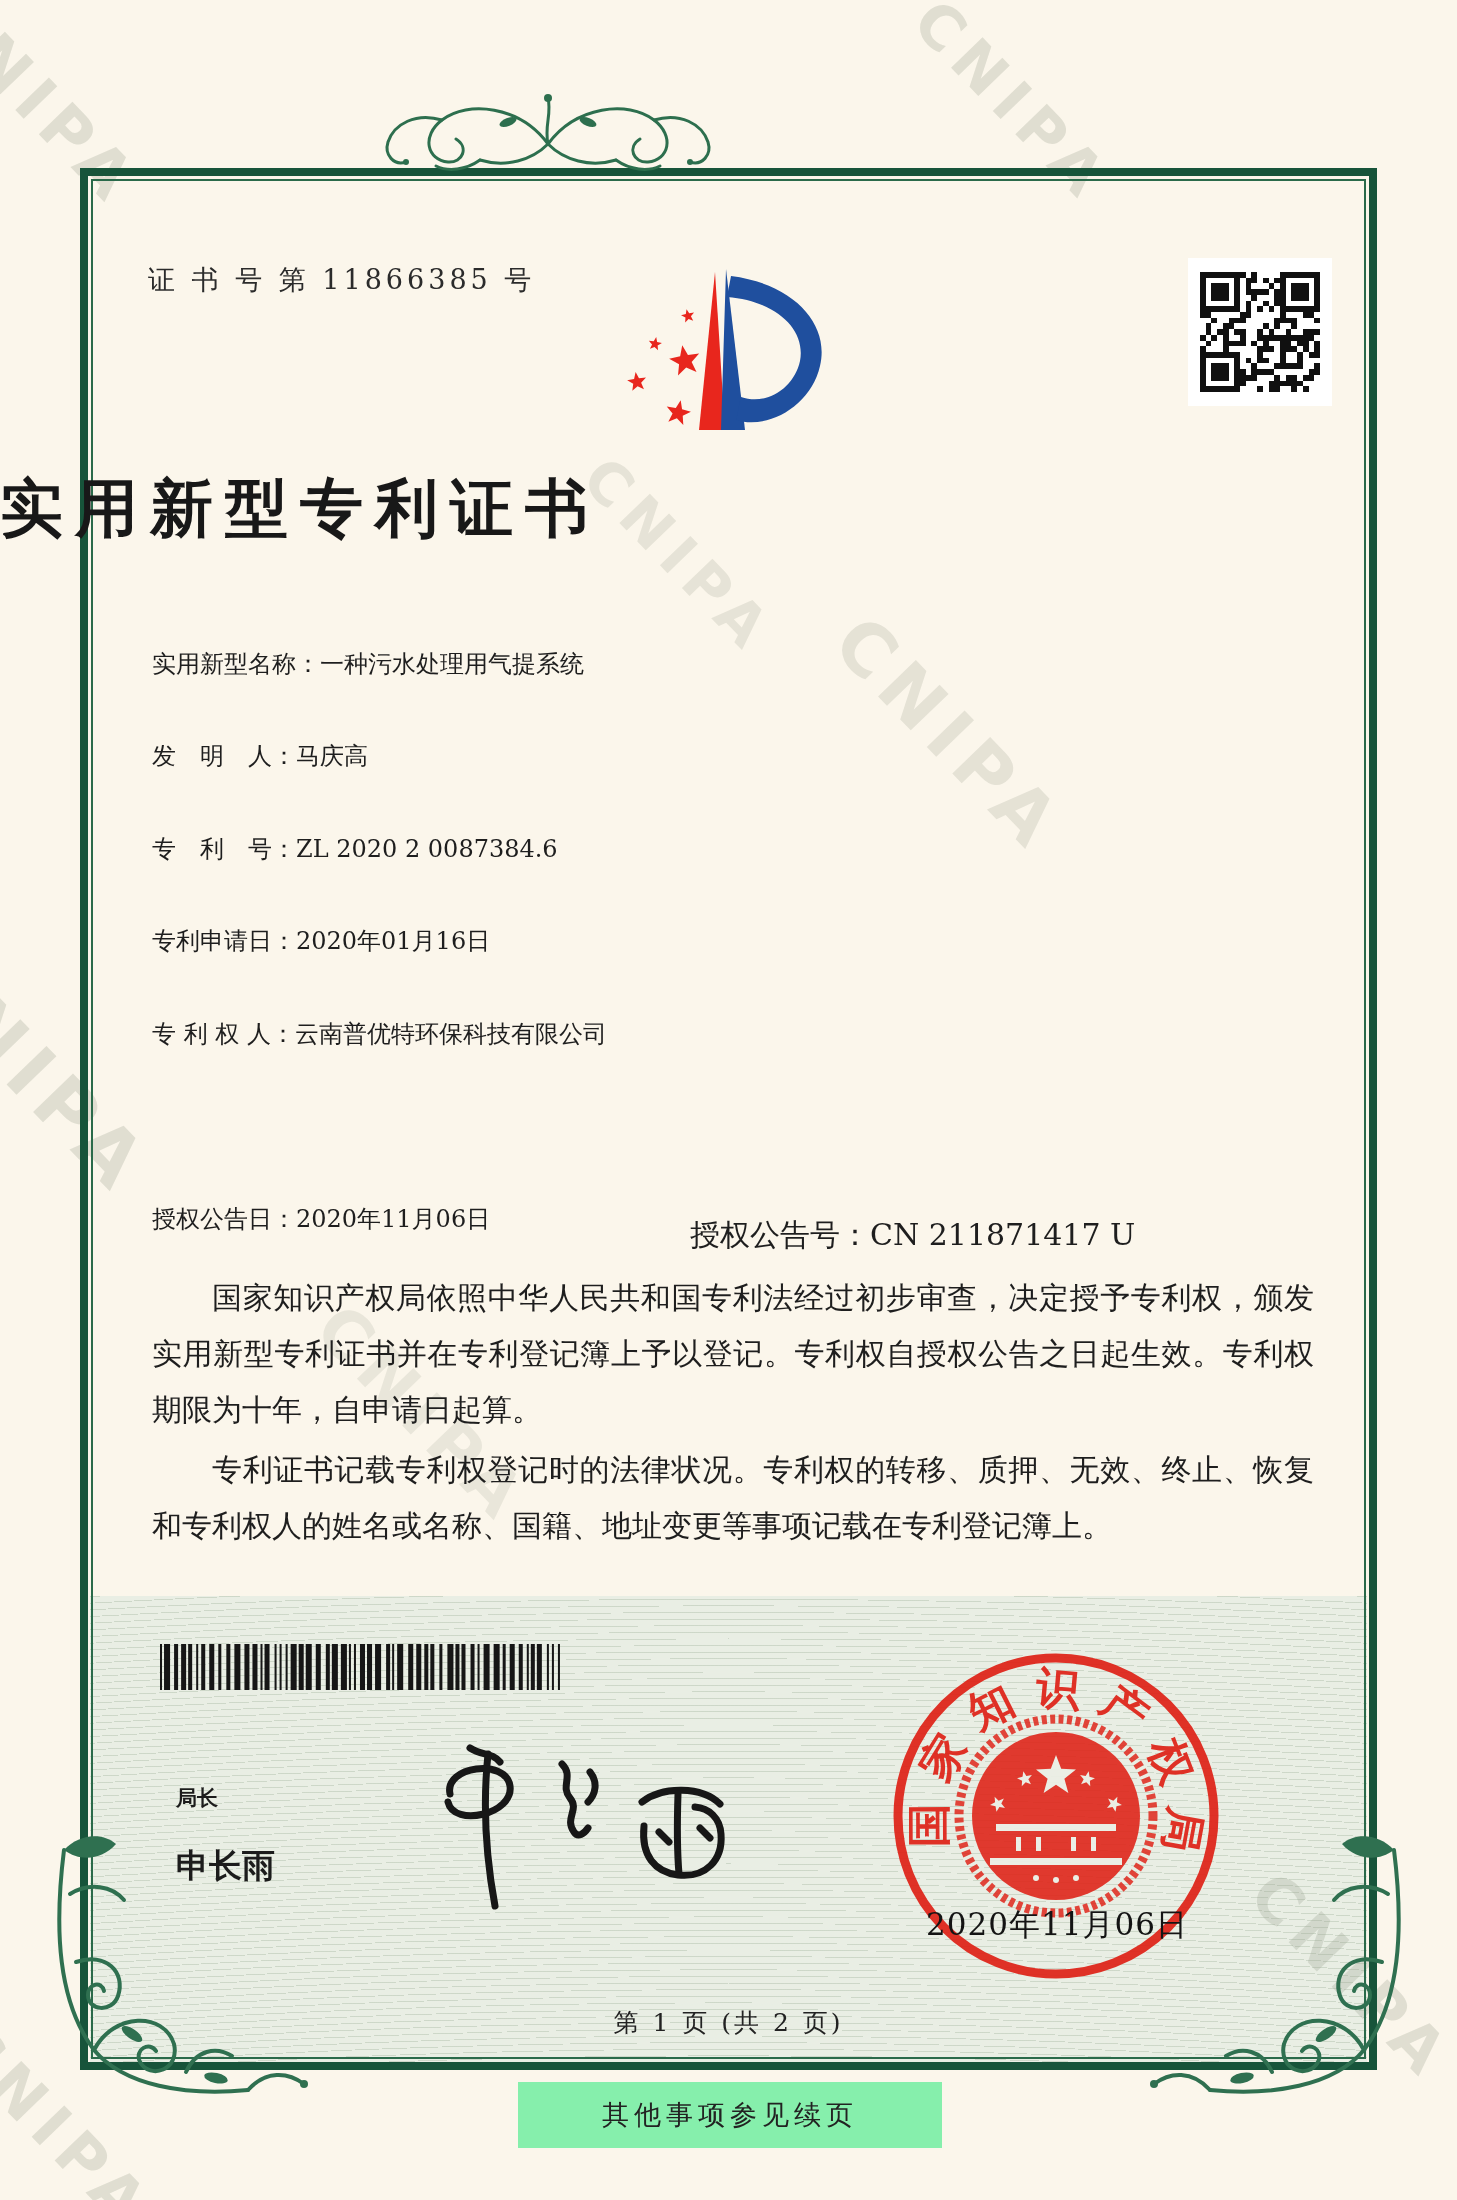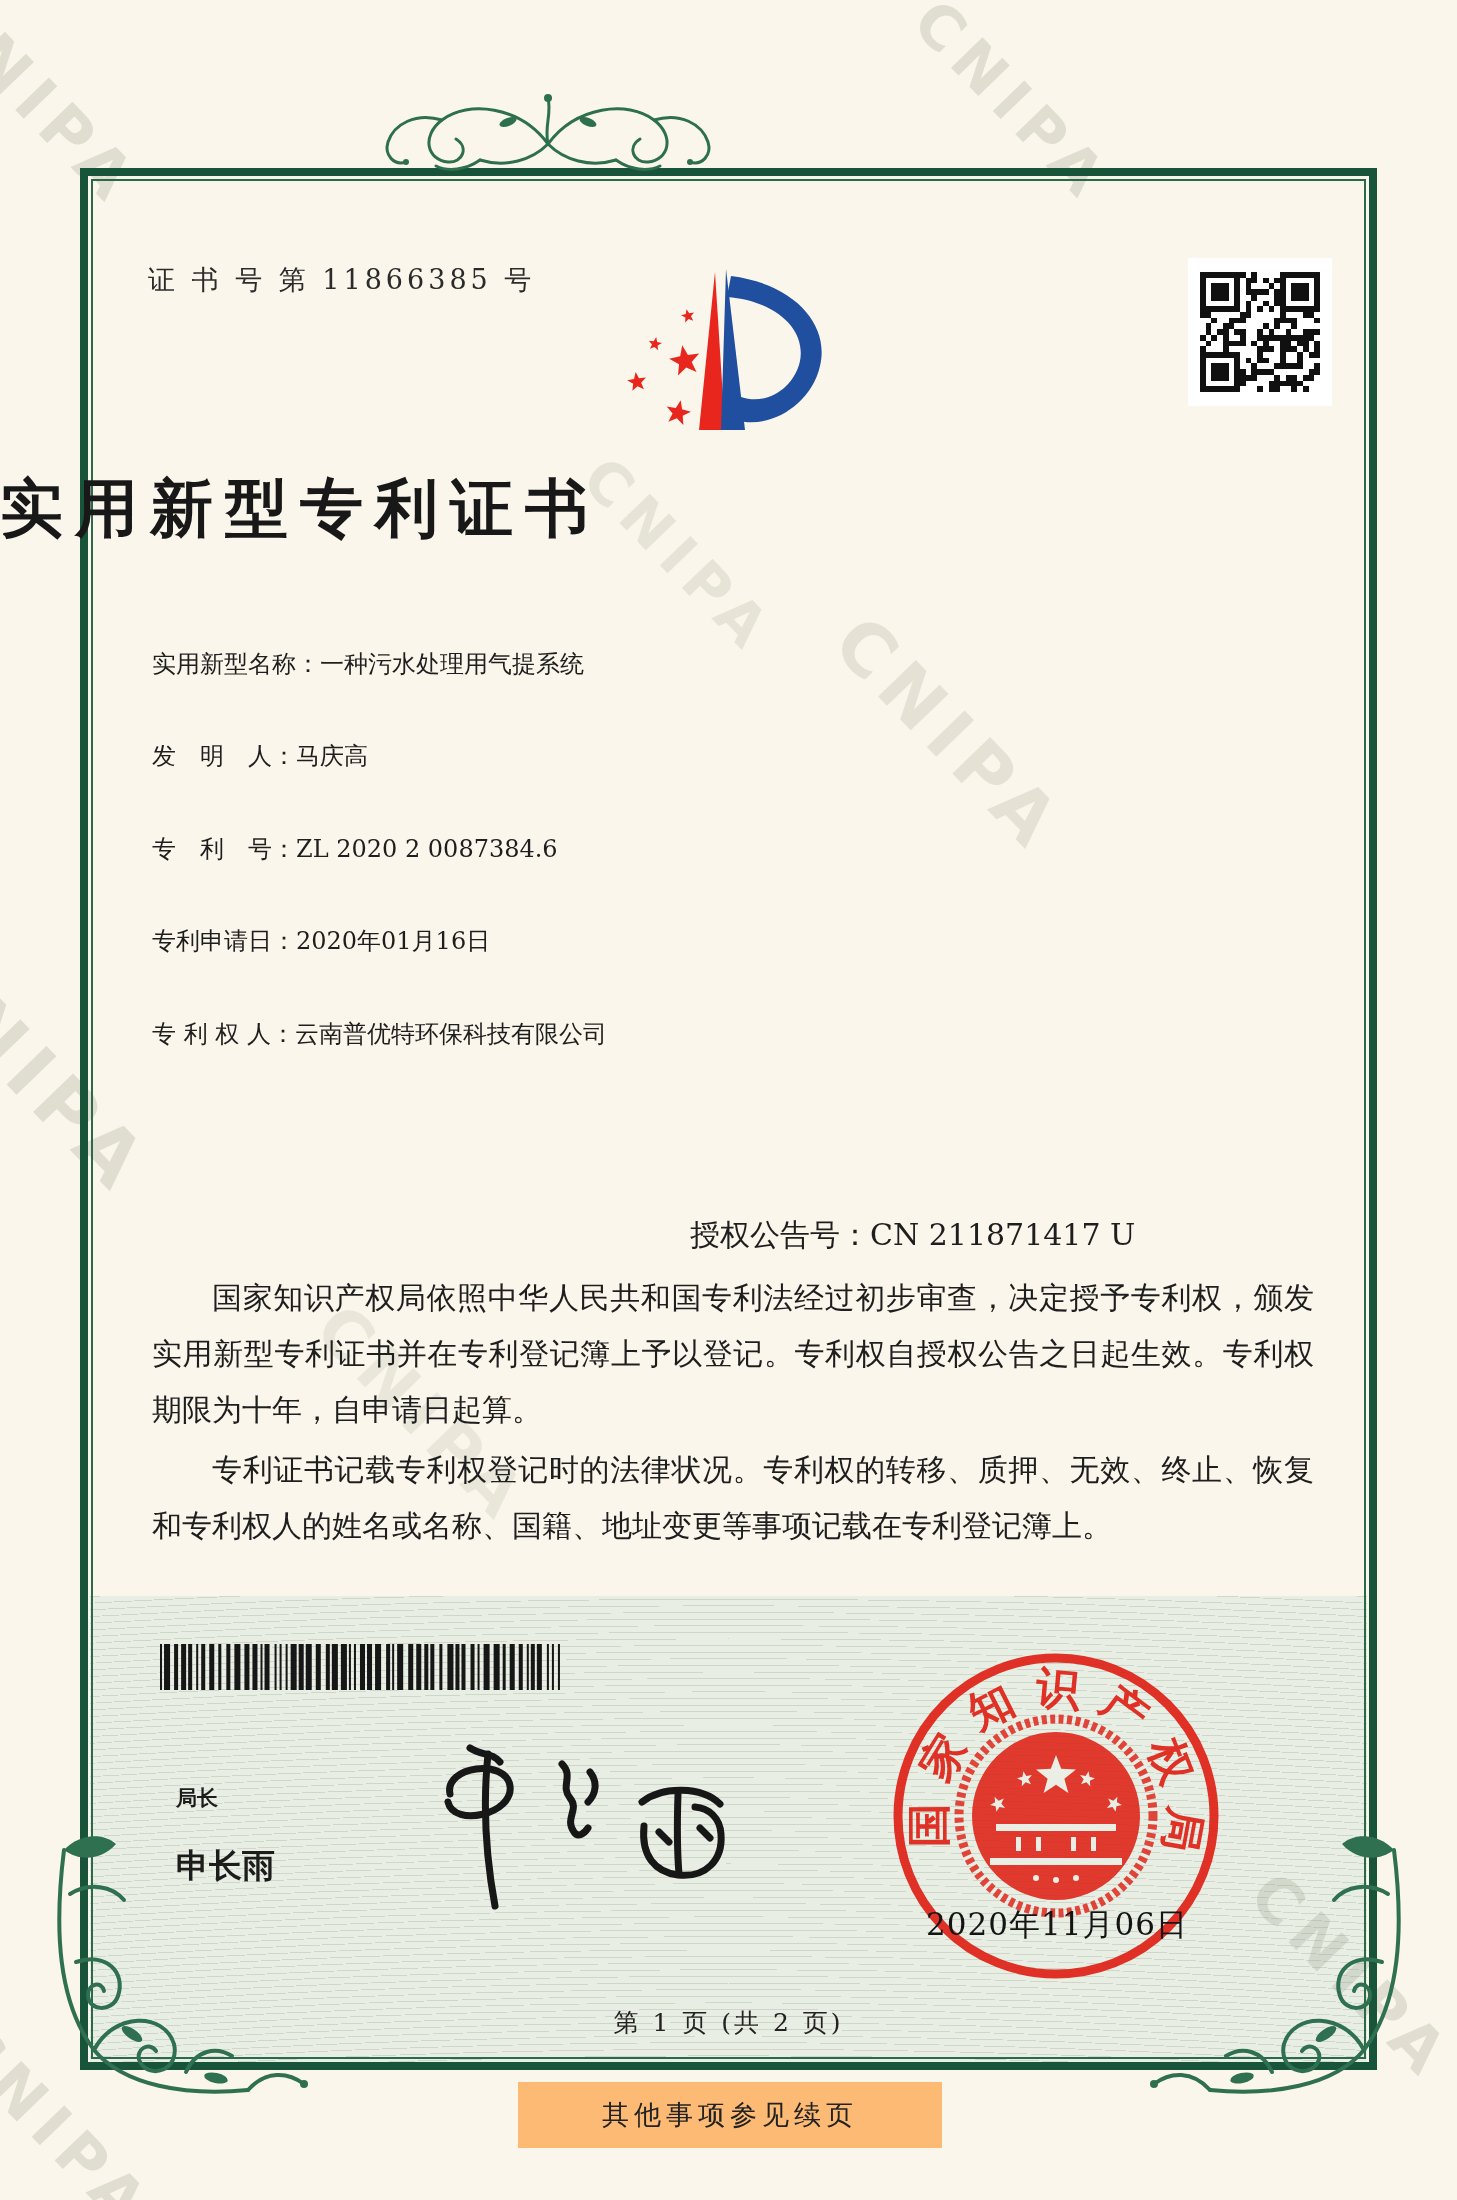--- a/index.html
+++ b/index.html
@@ -40,21 +40,21 @@
   .director-title{position:absolute;left:176px;top:1784px;font-size:21px;font-weight:600;
       font-family:"DejaVu Sans",sans-serif;color:#1c1c1c;}
   .director-name{position:absolute;left:176px;top:1844px;font-size:33px;font-weight:600;
       font-family:"DejaVu Sans",sans-serif;color:#1c1c1c;}
   .signature{position:absolute;left:410px;top:1740px;width:360px;height:175px;}
   .seal{position:absolute;left:886px;top:1646px;width:340px;height:340px;opacity:.93;}
   .seal-date{position:absolute;left:912px;top:1904px;width:290px;text-align:center;
       font-size:31px;color:#141414;letter-spacing:1px;}
   .page-num{position:absolute;left:0;top:2006px;width:1457px;text-align:center;
       font-size:25px;letter-spacing:3px;color:#222;}
-  .footer-note{position:absolute;left:518px;top:2082px;width:424px;height:66px;background:#fdba74;
+  .footer-note{position:absolute;left:518px;top:2082px;width:424px;height:66px;background:#86efac;
       display:flex;align-items:center;justify-content:center;font-size:27px;letter-spacing:5px;color:#222;}
 </style>
 </head>
 <body>
 
 <div class="page">
 
   <span class="wm" style="left:-30px;top:-22px;font-size:64px;">CNIPA</span>
   <span class="wm" style="left:950px;top:-14px;font-size:60px;">CNIPA</span>
   <span class="wm" style="left:618px;top:444px;font-size:58px;color:rgba(148,156,137,0.20);">CNIPA</span>
@@ -387,20 +387,23 @@
   </div>
   <div class="frow" style="top:833px">
     <span class="flabel">专　利　号：</span><span class="fvalue">ZL 2020 2 0087384.6</span>
   </div>
   <div class="frow" style="top:925px">
     <span class="flabel">专利申请日：</span><span class="fvalue">2020年01月16日</span>
   </div>
   <div class="frow" style="top:1018px">
     <span class="flabel">专 利 权 人：</span><span class="fvalue">云南普优特环保科技有限公司</span>
   </div>
+  <div class="frow" style="top:1203px">
+    <span class="flabel">授权公告日：</span><span class="fvalue">2020年11月06日</span>
+  </div>
   <div class="grant-no">
     <span class="flabel">授权公告号：</span><span class="fvalue">CN 211871417 U</span>
   </div>
 
   <div class="bodytext">
     <p>国家知识产权局依照中华人民共和国专利法经过初步审查，决定授予专利权，颁发实用新型专利证书并在专利登记簿上予以登记。专利权自授权公告之日起生效。专利权期限为十年，自申请日起算。</p>
     <p>专利证书记载专利权登记时的法律状况。专利权的转移、质押、无效、终止、恢复和专利权人的姓名或名称、国籍、地址变更等事项记载在专利登记簿上。</p>
   </div>
 
   <svg id="barcode-svg" class="barcode" viewBox="0 0 410 44" preserveAspectRatio="none">

